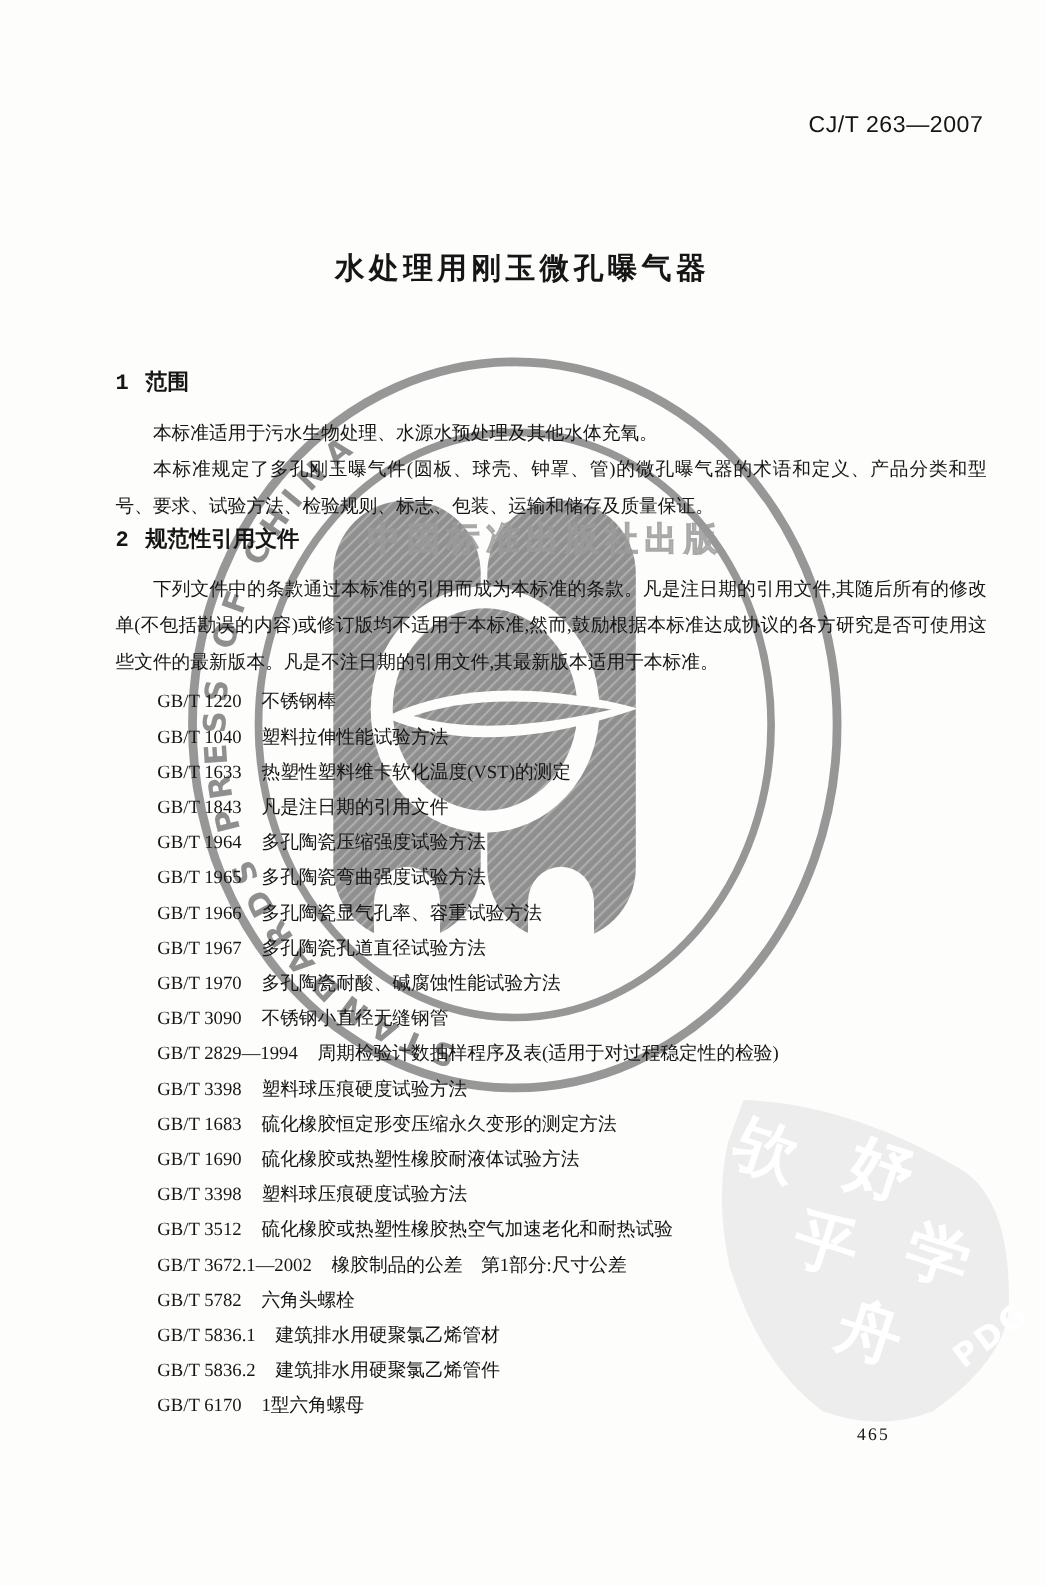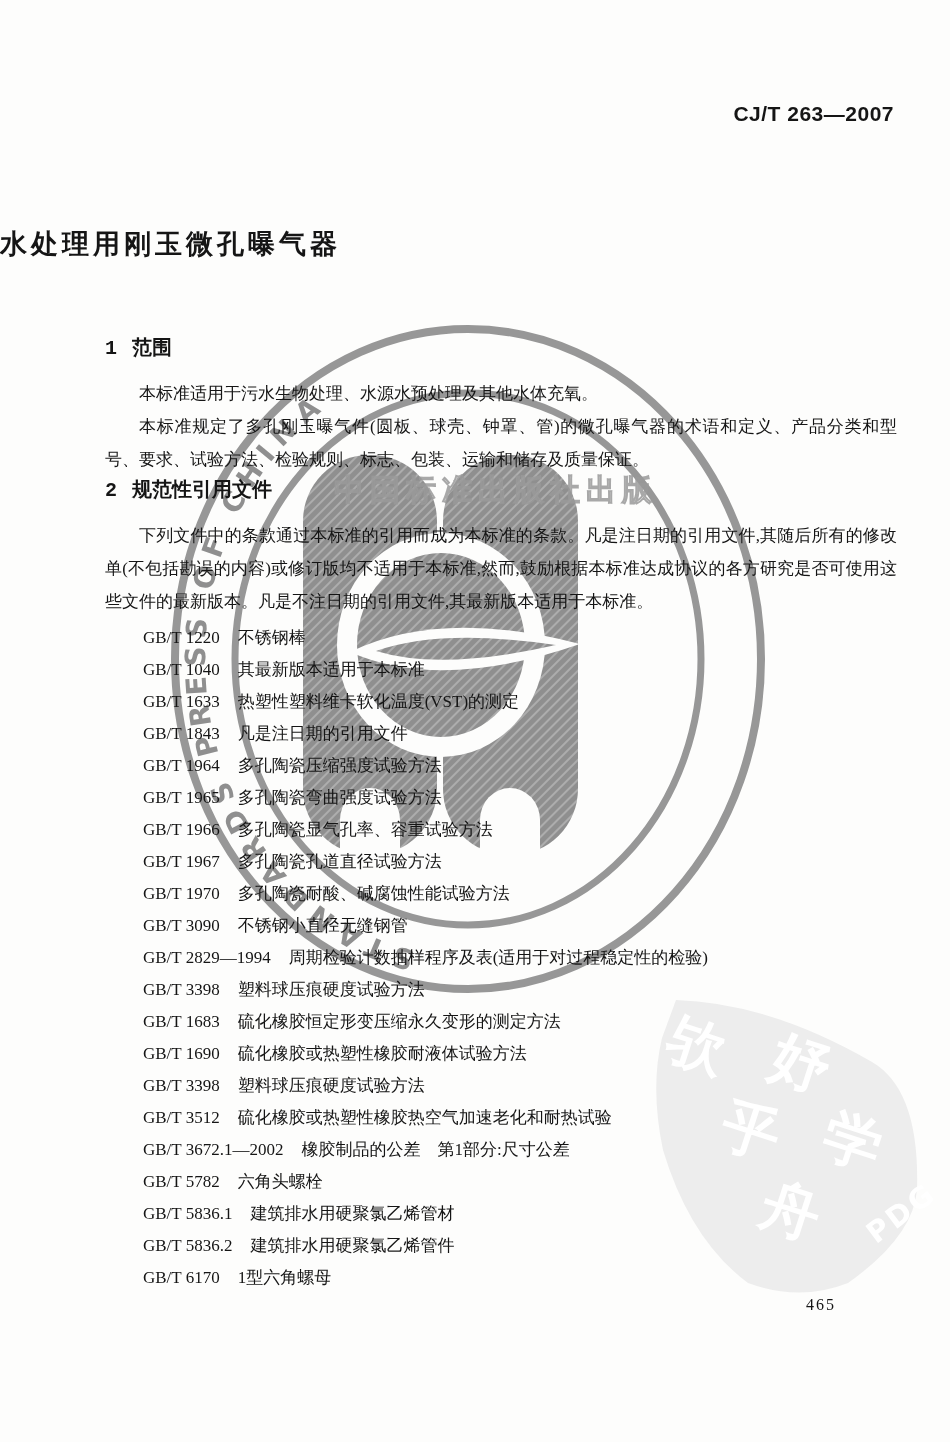--- a/index.html
+++ b/index.html
@@ -20,44 +20,45 @@
   .pdg {
     position:absolute; left:862px; top:1196px; z-index:0;
     color:#ffffff; font-family:"DejaVu Sans",sans-serif; font-weight:bold;
     font-size:29px; letter-spacing:3px; transform:rotate(-37deg);
   }
   
   .textlayer { position:relative; z-index:2; }
   .header-code {
     position:absolute; top:102px; right:56px;
     font-family:"Liberation Sans","DejaVu Sans",sans-serif;
-    font-weight:bold; font-size:21px; letter-spacing:0.5px;
+    font-weight:normal; font-size:21px; letter-spacing:0.5px;
   }
   .doc-title {
     position:absolute; top:226px; left:0; width:100%; margin:0;
+    text-align:center;
     font-family:"Liberation Sans","DejaVu Sans",sans-serif;
     font-weight:bold; font-size:27px; letter-spacing:4px;
   }
   .content { position:absolute; left:105px; top:334px; width:792px; }
   .sec-heading {
     font-family:Liberation Mono, monospace;
     font-weight:bold; font-size:20px; margin:0 0 16px 0;
   }
   .sec-heading .num { margin-right:15px; }
   .sec2-gap { }
   .content p {
     margin:0; font-size:17px; line-height:33px;
     text-indent:2em; text-align:justify;
   }
   .ref-list { margin-top:4px; }
   .ref { font-size:17px; line-height:32px; text-indent:38px; text-align:justify; }
   .ref .code { padding-right:18px; }
   .folio {
-    position:absolute; left:806px; top:1296px; width:50px;
-    text-align:left; font-size:16px; letter-spacing:2px;
+    position:absolute; left:769px; top:1296px; width:50px;
+    text-align:center; font-size:16px; letter-spacing:2px;
   }
 </style>
 </head>
 <body>
 
 <div class="page">
 
   <svg class="seal-svg" width="950" height="1442" viewBox="0 0 950 1442">
     <defs>
       <pattern id="hx" width="7" height="7" patternUnits="userSpaceOnUse" patternTransform="rotate(45)">
@@ -114,21 +115,21 @@
       <p>本标准适用于污水生物处理、水源水预处理及其他水体充氧。</p>
       <p>本标准规定了多孔刚玉曝气件(圆板、球壳、钟罩、管)的微孔曝气器的术语和定义、产品分类和型号、要求、试验方法、检验规则、标志、包装、运输和储存及质量保证。</p>
 
       <div class="sec-heading sec2-gap">
         <span class="num">2</span><span>规范性引用文件</span>
       </div>
       <p>下列文件中的条款通过本标准的引用而成为本标准的条款。凡是注日期的引用文件,其随后所有的修改单(不包括勘误的内容)或修订版均不适用于本标准,然而,鼓励根据本标准达成协议的各方研究是否可使用这些文件的最新版本。凡是不注日期的引用文件,其最新版本适用于本标准。</p>
 
       <div class="ref-list" id="ref-list">
           <div class="ref"><span class="code">GB/T 1220</span><span>不锈钢棒</span></div>
-          <div class="ref"><span class="code">GB/T 1040</span><span>其最新版本适用于本标准</span></div>
+          <div class="ref"><span class="code">GB/T 1040</span><span>塑料拉伸性能试验方法</span></div>
           <div class="ref"><span class="code">GB/T 1633</span><span>热塑性塑料维卡软化温度(VST)的测定</span></div>
           <div class="ref"><span class="code">GB/T 1843</span><span>凡是注日期的引用文件</span></div>
           <div class="ref"><span class="code">GB/T 1964</span><span>多孔陶瓷压缩强度试验方法</span></div>
           <div class="ref"><span class="code">GB/T 1965</span><span>多孔陶瓷弯曲强度试验方法</span></div>
           <div class="ref"><span class="code">GB/T 1966</span><span>多孔陶瓷显气孔率、容重试验方法</span></div>
           <div class="ref"><span class="code">GB/T 1967</span><span>多孔陶瓷孔道直径试验方法</span></div>
           <div class="ref"><span class="code">GB/T 1970</span><span>多孔陶瓷耐酸、碱腐蚀性能试验方法</span></div>
           <div class="ref"><span class="code">GB/T 3090</span><span>不锈钢小直径无缝钢管</span></div>
           <div class="ref"><span class="code">GB/T 2829—1994</span><span>周期检验计数抽样程序及表(适用于对过程稳定性的检验)</span></div>
           <div class="ref"><span class="code">GB/T 3398</span><span>塑料球压痕硬度试验方法</span></div>

